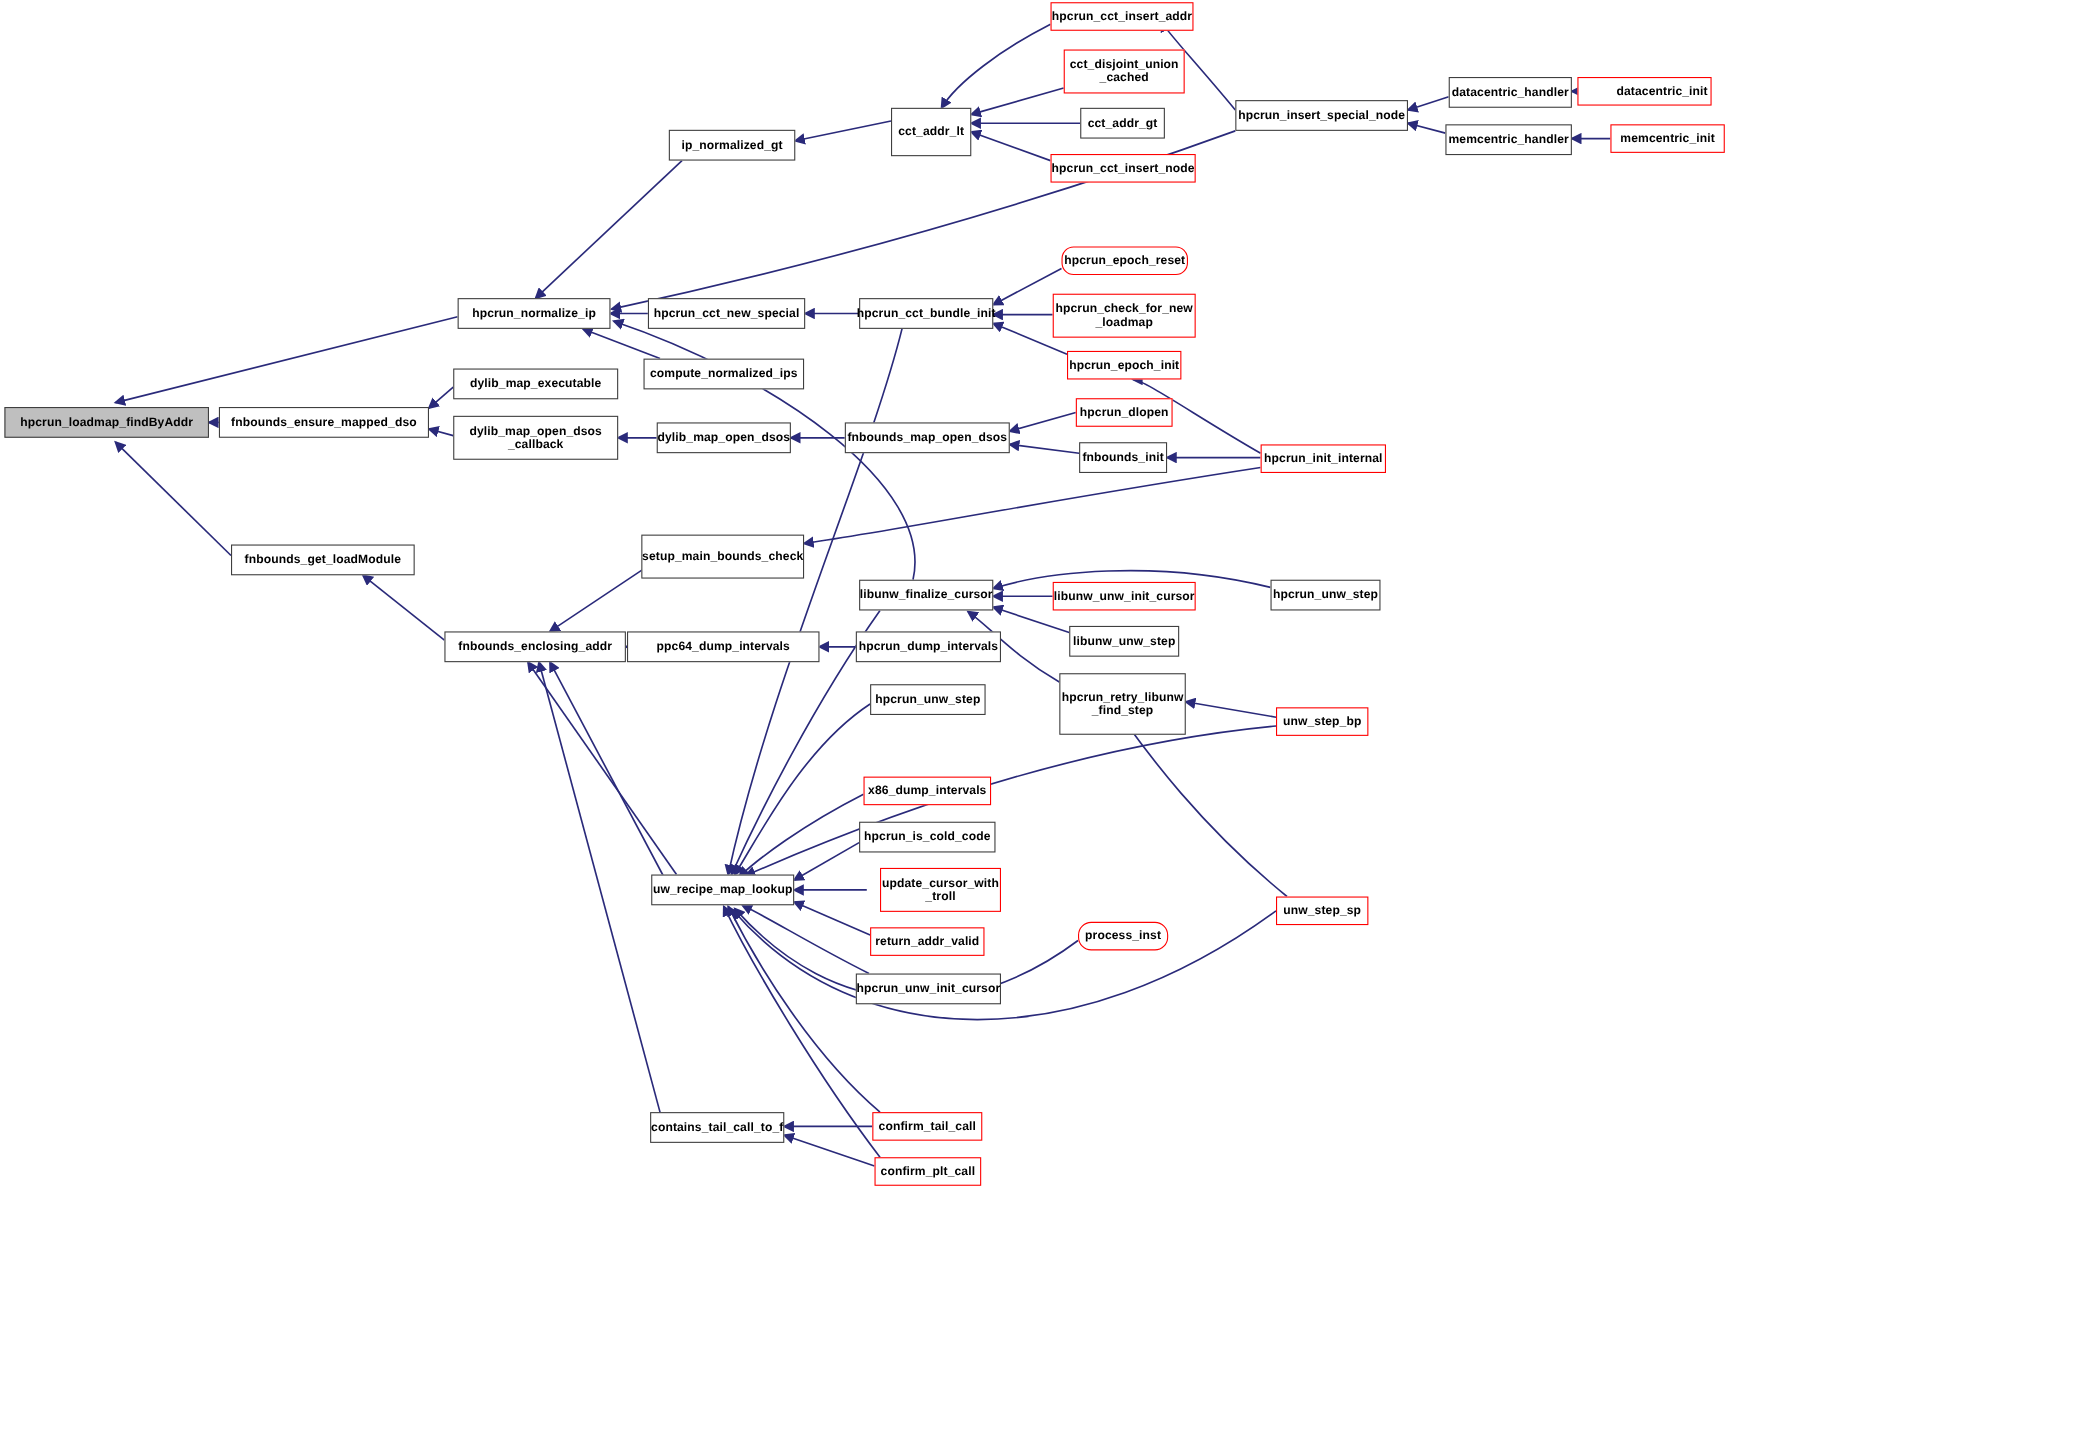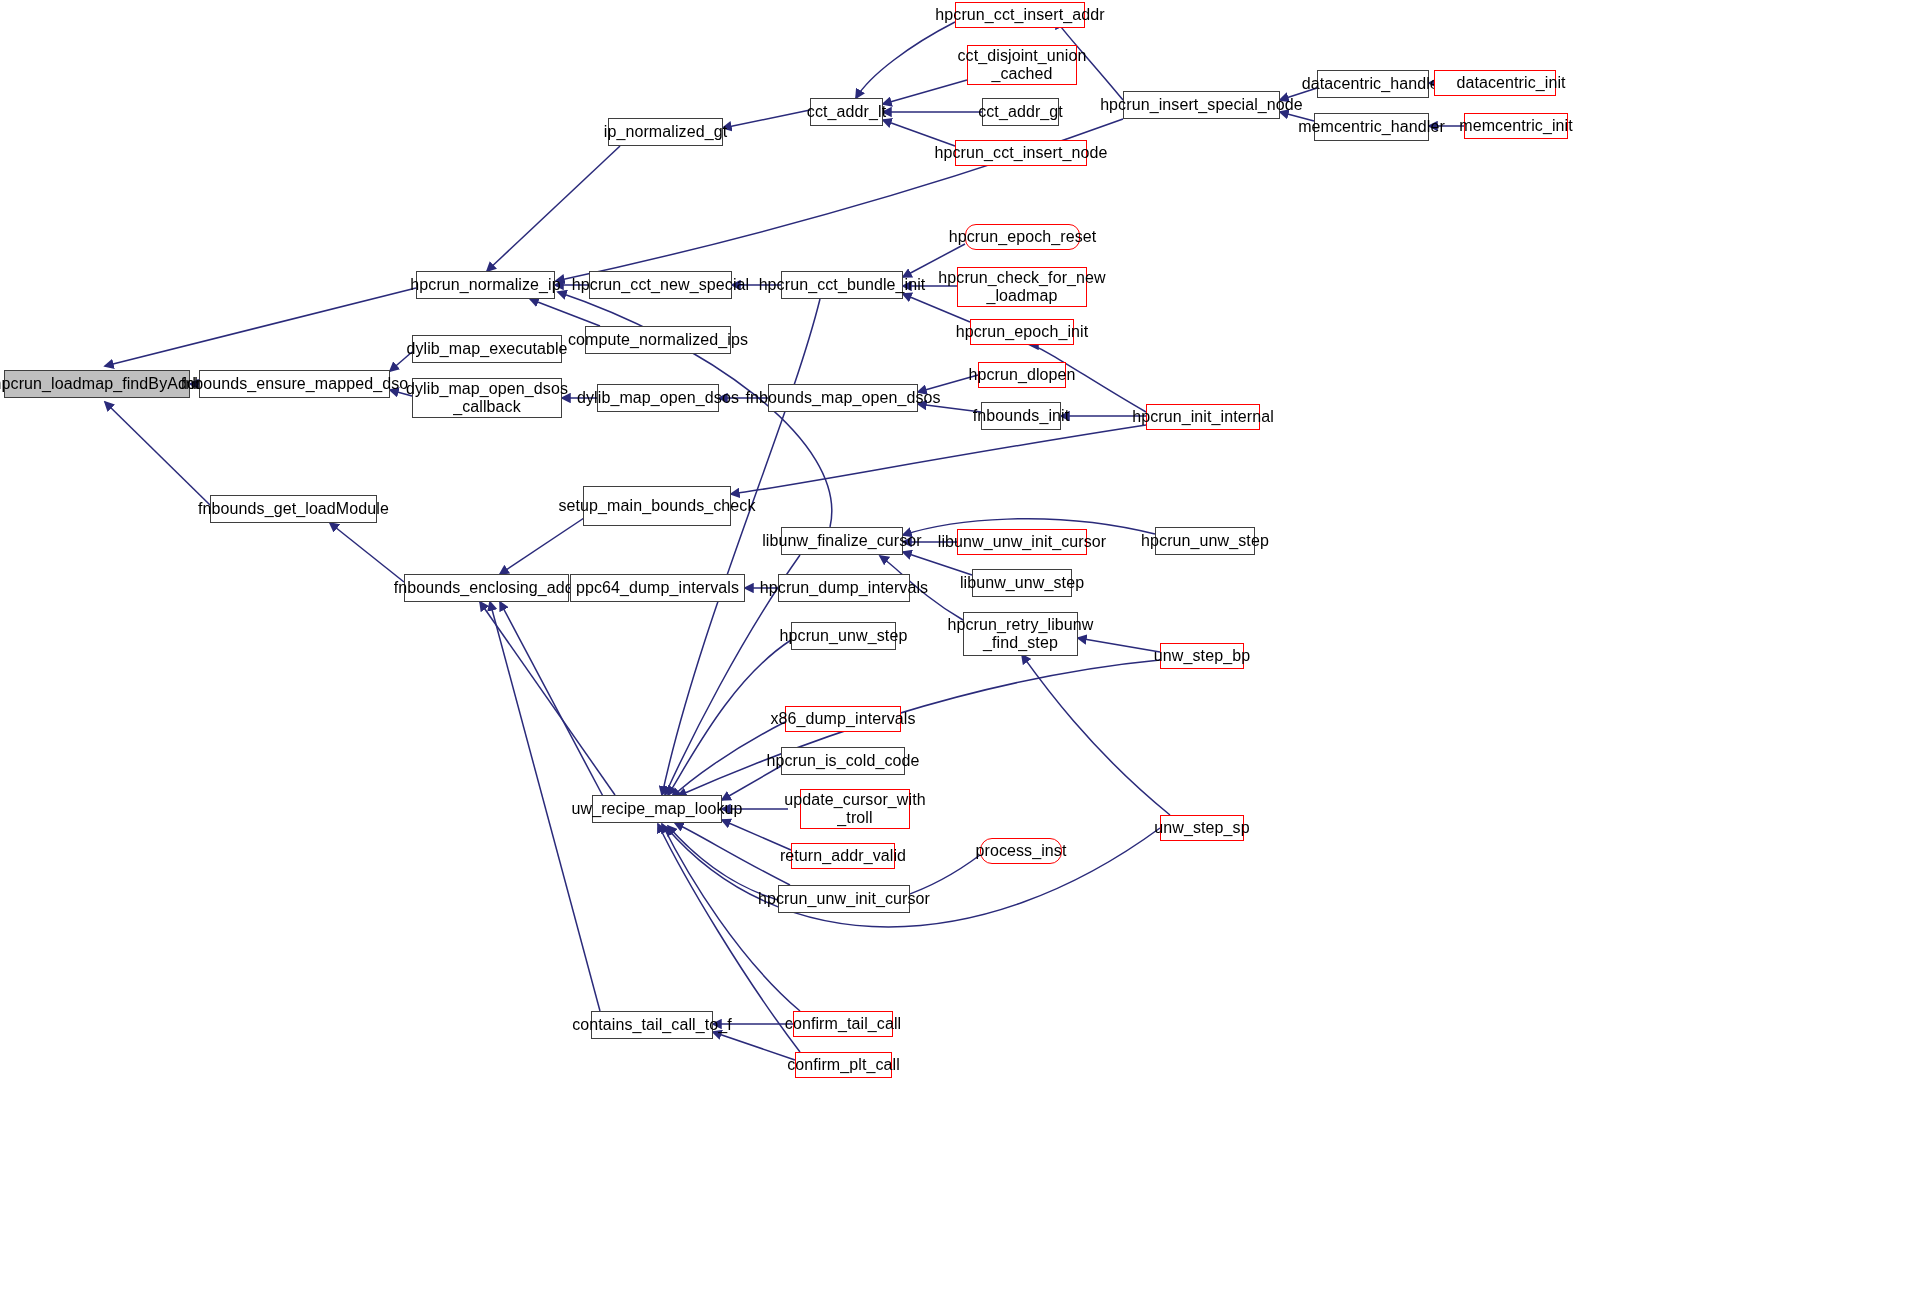--- a/index.html
+++ b/index.html
@@ -24,25 +24,26 @@
   }
   .node {
     position: absolute;
     box-sizing: border-box;
     display: flex;
     align-items: center;
     justify-content: center;
     text-align: center;
     background: #ffffff;
     color: #000000;
-    font-size: 16px;
+    font-size: 11px;
     line-height: 1.12;
     letter-spacing: 0.1px;
     white-space: pre-line;
     z-index: 5;
+    font-weight: bold;
   }
   .node.black {
     border: 1.6px solid #3f3f3f;
   }
   .node.red {
     border: 1.6px solid #ff0000;
   }
   .node.root {
     border: 1.6px solid #3f3f3f;
     background: #bfbfbf;
@@ -129,21 +130,21 @@
       <div class="node black" style="left: 412px; top: 378px; width: 150px; height: 40px;">dylib_map_open_dsos
 _callback</div>
       <div class="node black" style="left: 416px; top: 271px; width: 139px; height: 28px;">hpcrun_normalize_ip</div>
       <div class="node black" style="left: 608px; top: 118px; width: 115px; height: 28px;">ip_normalized_gt</div>
       <div class="node black" style="left: 585px; top: 326px; width: 146px; height: 28px;">compute_normalized_ips</div>
       <div class="node black" style="left: 597px; top: 384px; width: 122px; height: 28px;">dylib_map_open_dsos</div>
       <div class="node black" style="left: 583px; top: 486px; width: 148px; height: 40px;">setup_main_bounds_check</div>
       <div class="node black" style="left: 570px; top: 574px; width: 175px; height: 28px; text-align: center;">ppc64_dump_intervals</div>
       <div class="node black" style="left: 592px; top: 795px; width: 130px; height: 28px;">uw_recipe_map_lookup</div>
       <div class="node black" style="left: 591px; top: 1011px; width: 122px; height: 28px;">contains_tail_call_to_f</div>
-      <div class="node black" style="left: 810px; top: 98px; width: 73px; height: 28px;">cct_addr_lt</div>
+      <div class="node black" style="left: 810px; top: 98px; width: 73px; height: 44px;">cct_addr_lt</div>
       <div class="node black" style="left: 982px; top: 98px; width: 77px; height: 28px;">cct_addr_gt</div>
       <div class="node red" style="left: 955px; top: 2px; width: 130px; height: 26px;">hpcrun_cct_insert_addr</div>
       <div class="node red" style="left: 967px; top: 45px; width: 110px; height: 40px;">cct_disjoint_union
 _cached</div>
       <div class="node red" style="left: 955px; top: 140px; width: 132px; height: 26px;">hpcrun_cct_insert_node</div>
       <div class="node black" style="left: 1123px; top: 91px; width: 157px; height: 28px;">hpcrun_insert_special_node</div>
       <div class="node black" style="left: 1317px; top: 70px; width: 112px; height: 28px;">datacentric_handler</div>
       <div class="node black" style="left: 1314px; top: 113px; width: 115px; height: 28px;">memcentric_handler</div>
       <div class="node red" style="left: 1434px; top: 70px; width: 122px; height: 26px; padding-left: 32px;">datacentric_init</div>
       <div class="node red" style="left: 1464px; top: 113px; width: 104px; height: 26px;">memcentric_init</div>
@@ -155,21 +156,21 @@
       <div class="node red" style="left: 970px; top: 319px; width: 104px; height: 26px;">hpcrun_epoch_init</div>
       <div class="node red" style="left: 978px; top: 362px; width: 88px; height: 26px;">hpcrun_dlopen</div>
       <div class="node black" style="left: 768px; top: 384px; width: 150px; height: 28px;">fnbounds_map_open_dsos</div>
       <div class="node black" style="left: 981px; top: 402px; width: 80px; height: 28px;">fnbounds_init</div>
       <div class="node red" style="left: 1146px; top: 404px; width: 114px; height: 26px;">hpcrun_init_internal</div>
       <div class="node black" style="left: 781px; top: 527px; width: 122px; height: 28px;">libunw_finalize_cursor</div>
       <div class="node red" style="left: 957px; top: 529px; width: 130px; height: 26px;">libunw_unw_init_cursor</div>
       <div class="node black" style="left: 972px; top: 569px; width: 100px; height: 28px;">libunw_unw_step</div>
       <div class="node black" style="left: 1155px; top: 527px; width: 100px; height: 28px;">hpcrun_unw_step</div>
       <div class="node black" style="left: 778px; top: 574px; width: 132px; height: 28px;">hpcrun_dump_intervals</div>
-      <div class="node black" style="left: 963px; top: 612px; width: 115px; height: 44px;">hpcrun_retry_libunw
+      <div class="node black" style="left: 963px; top: 612px; width: 115px; height: 56px;">hpcrun_retry_libunw
 _find_step</div>
       <div class="node red" style="left: 1160px; top: 643px; width: 84px; height: 26px;">unw_step_bp</div>
       <div class="node black" style="left: 791px; top: 622px; width: 105px; height: 28px;">hpcrun_unw_step</div>
       <div class="node red" style="left: 785px; top: 706px; width: 116px; height: 26px;">x86_dump_intervals</div>
       <div class="node black" style="left: 781px; top: 747px; width: 124px; height: 28px;">hpcrun_is_cold_code</div>
       <div class="node red" style="left: 788px; top: 789px; width: 110px; height: 40px; margin-left: 12px;">update_cursor_with
 _troll</div>
       <div class="node red" style="left: 791px; top: 843px; width: 104px; height: 26px;">return_addr_valid</div>
       <div class="node black" style="left: 778px; top: 885px; width: 132px; height: 28px;">hpcrun_unw_init_cursor</div>
       <div class="node red" style="left: 980px; top: 838px; width: 82px; height: 26px; border-radius: 12px;">process_inst</div>

